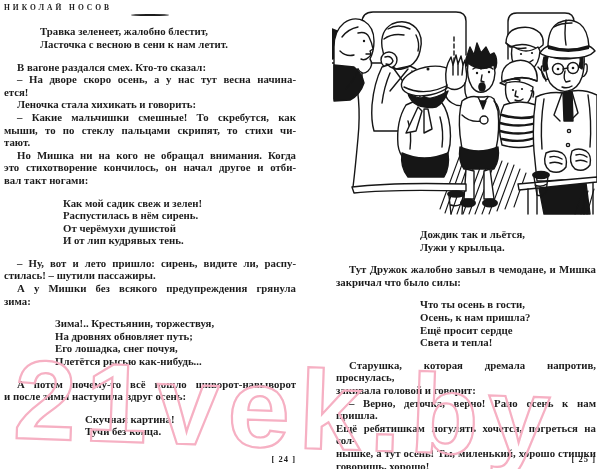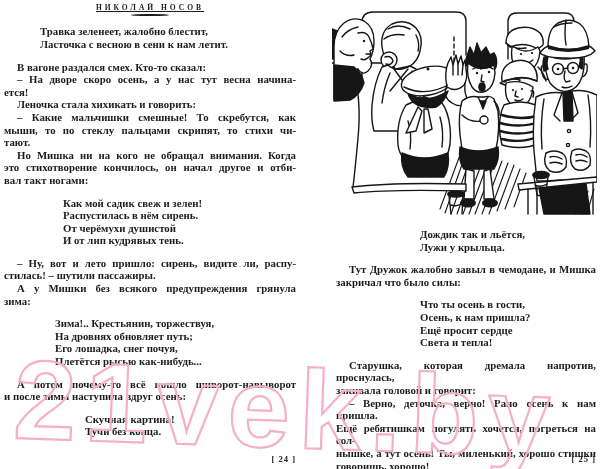--- a/index.html
+++ b/index.html
@@ -12,24 +12,23 @@
   
   .col{
     position:absolute;
     font-weight:bold;
     font-size:10.8px;line-height:12.6px;
     color:#1c1c1c;
   }
   .col-left{left:4px;top:3px;width:292px;}
   .col-right{left:336px;top:228px;width:260px;}
   .running-head{
-    text-align:center;
+    text-align:left;
     font-size:7.5px;line-height:9px;letter-spacing:3px;
     white-space:nowrap;
-    text-decoration:underline;
   }
   .head-rule{
     width:38px;height:2.4px;background:#1c1c1c;border-radius:50%;
     margin:2px auto 0;
   }
   .line{min-height:12.6px;}
   .ind{text-indent:13px;}
   .j{text-align:justify;text-align-last:justify;}
   .verse{margin:10px 0;}
   .verse.first{margin-top:9px;}

